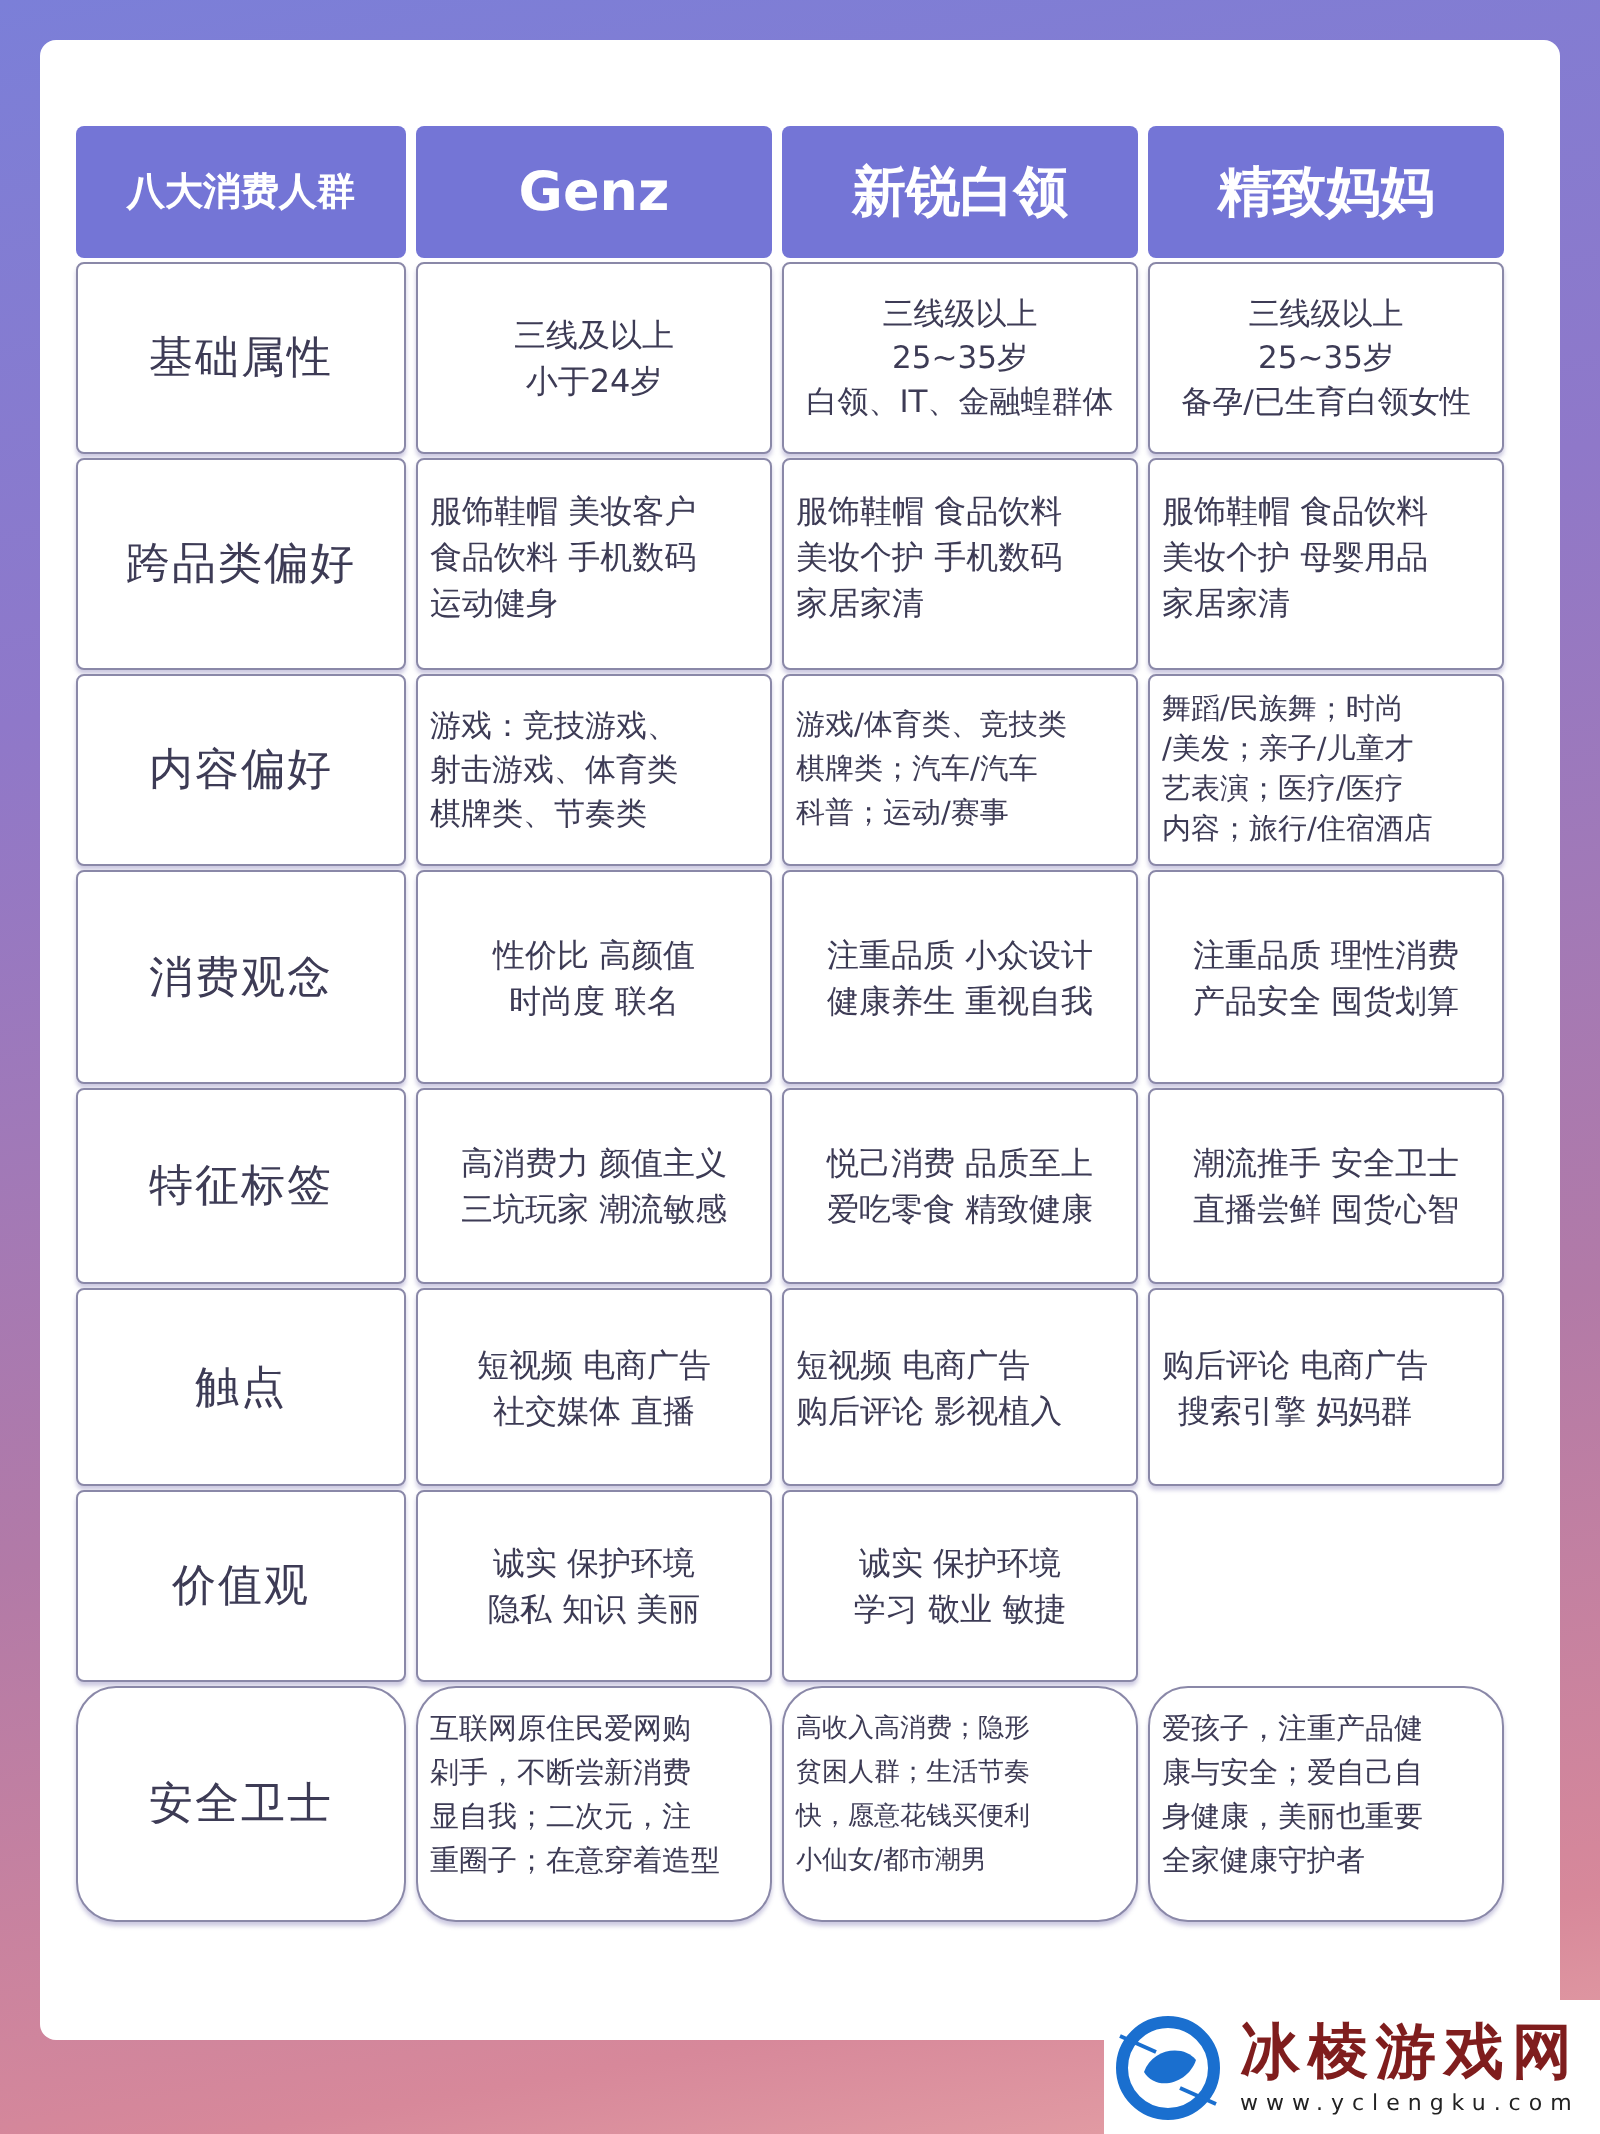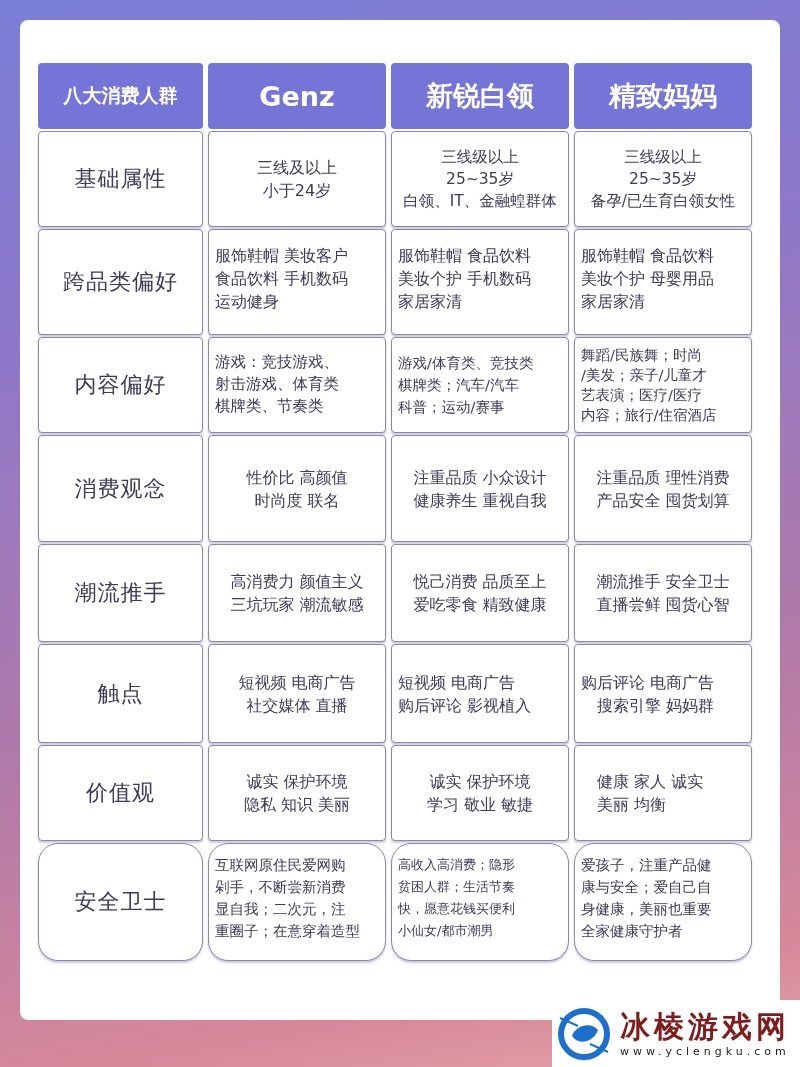--- a/index.html
+++ b/index.html
@@ -103,21 +103,21 @@
     <div class="cell c2 val left">服饰鞋帽 食品饮料
 美妆个护 手机数码
 家居家清</div>
     <div class="cell c3 val left">服饰鞋帽 食品饮料
 美妆个护 母婴用品
 家居家清</div>
   </div>
 
   <div class="row r3">
     <div class="cell c0 label">内容偏好</div>
-    <div class="cell c1 val dense" style="justify-content:flex-start;text-align:left;font-family:Liberation Mono, monospace;">游戏：竞技游戏、
+    <div class="cell c1 val dense" style="justify-content:flex-start;text-align:left;">游戏：竞技游戏、
 射击游戏、体育类
 棋牌类、节奏类</div>
     <div class="cell c2 val dense" style="justify-content:flex-start;text-align:left;font-size:14.5px;">游戏/体育类、竞技类
 棋牌类；汽车/汽车
 科普；运动/赛事</div>
     <div class="cell c3 val dense" style="justify-content:flex-start;text-align:left;font-size:14.5px;line-height:20px;">舞蹈/民族舞；时尚
 /美发；亲子/儿童才
 艺表演；医疗/医疗
 内容；旅行/住宿酒店</div>
   </div>
@@ -126,47 +126,45 @@
     <div class="cell c0 label">消费观念</div>
     <div class="cell c1 val">性价比 高颜值
 时尚度   联名</div>
     <div class="cell c2 val">注重品质 小众设计
 健康养生 重视自我</div>
     <div class="cell c3 val">注重品质 理性消费
 产品安全 囤货划算</div>
   </div>
 
   <div class="row r5">
-    <div class="cell c0 label">潮流推手</div>
+    <div class="cell c0 label">特征标签</div>
     <div class="cell c1 val">高消费力 颜值主义
 三坑玩家 潮流敏感</div>
     <div class="cell c2 val">悦己消费 品质至上
 爱吃零食 精致健康</div>
     <div class="cell c3 val">潮流推手 安全卫士
 直播尝鲜 囤货心智</div>
   </div>
 
   <div class="row r6">
     <div class="cell c0 label">触点</div>
     <div class="cell c1 val">短视频 电商广告
 社交媒体 直播</div>
     <div class="cell c2 val" style="justify-content:flex-start;text-align:left;">短视频 电商广告
 购后评论 影视植入</div>
-    <div class="cell c3 val" style="justify-content:flex-start;text-align:right;">购后评论 电商广告
+    <div class="cell c3 val" style="justify-content:flex-start;text-align:center;">购后评论 电商广告
 搜索引擎 妈妈群</div>
   </div>
 
   <div class="row r7">
     <div class="cell c0 label">价值观</div>
     <div class="cell c1 val">诚实 保护环境
 隐私 知识 美丽</div>
     <div class="cell c2 val">诚实 保护环境
 学习 敬业 敏捷</div>
-    <div class="cell c3 val" style="justify-content:flex-start;text-align:left;padding-left:22px;">健康 家人 诚实
-美丽 均衡</div>
   </div>
 
   <div class="row r8">
     <div class="cell c0 label">安全卫士</div>
     <div class="cell c1 val left dense" style="font-size:14.5px;padding-top:10px;">互联网原住民爱网购
 剁手，不断尝新消费
 显自我；二次元，注
 重圈子；在意穿着造型</div>
     <div class="cell c2 val left dense" style="font-size:13px;padding-top:10px;">高收入高消费；隐形
 贫困人群；生活节奏

